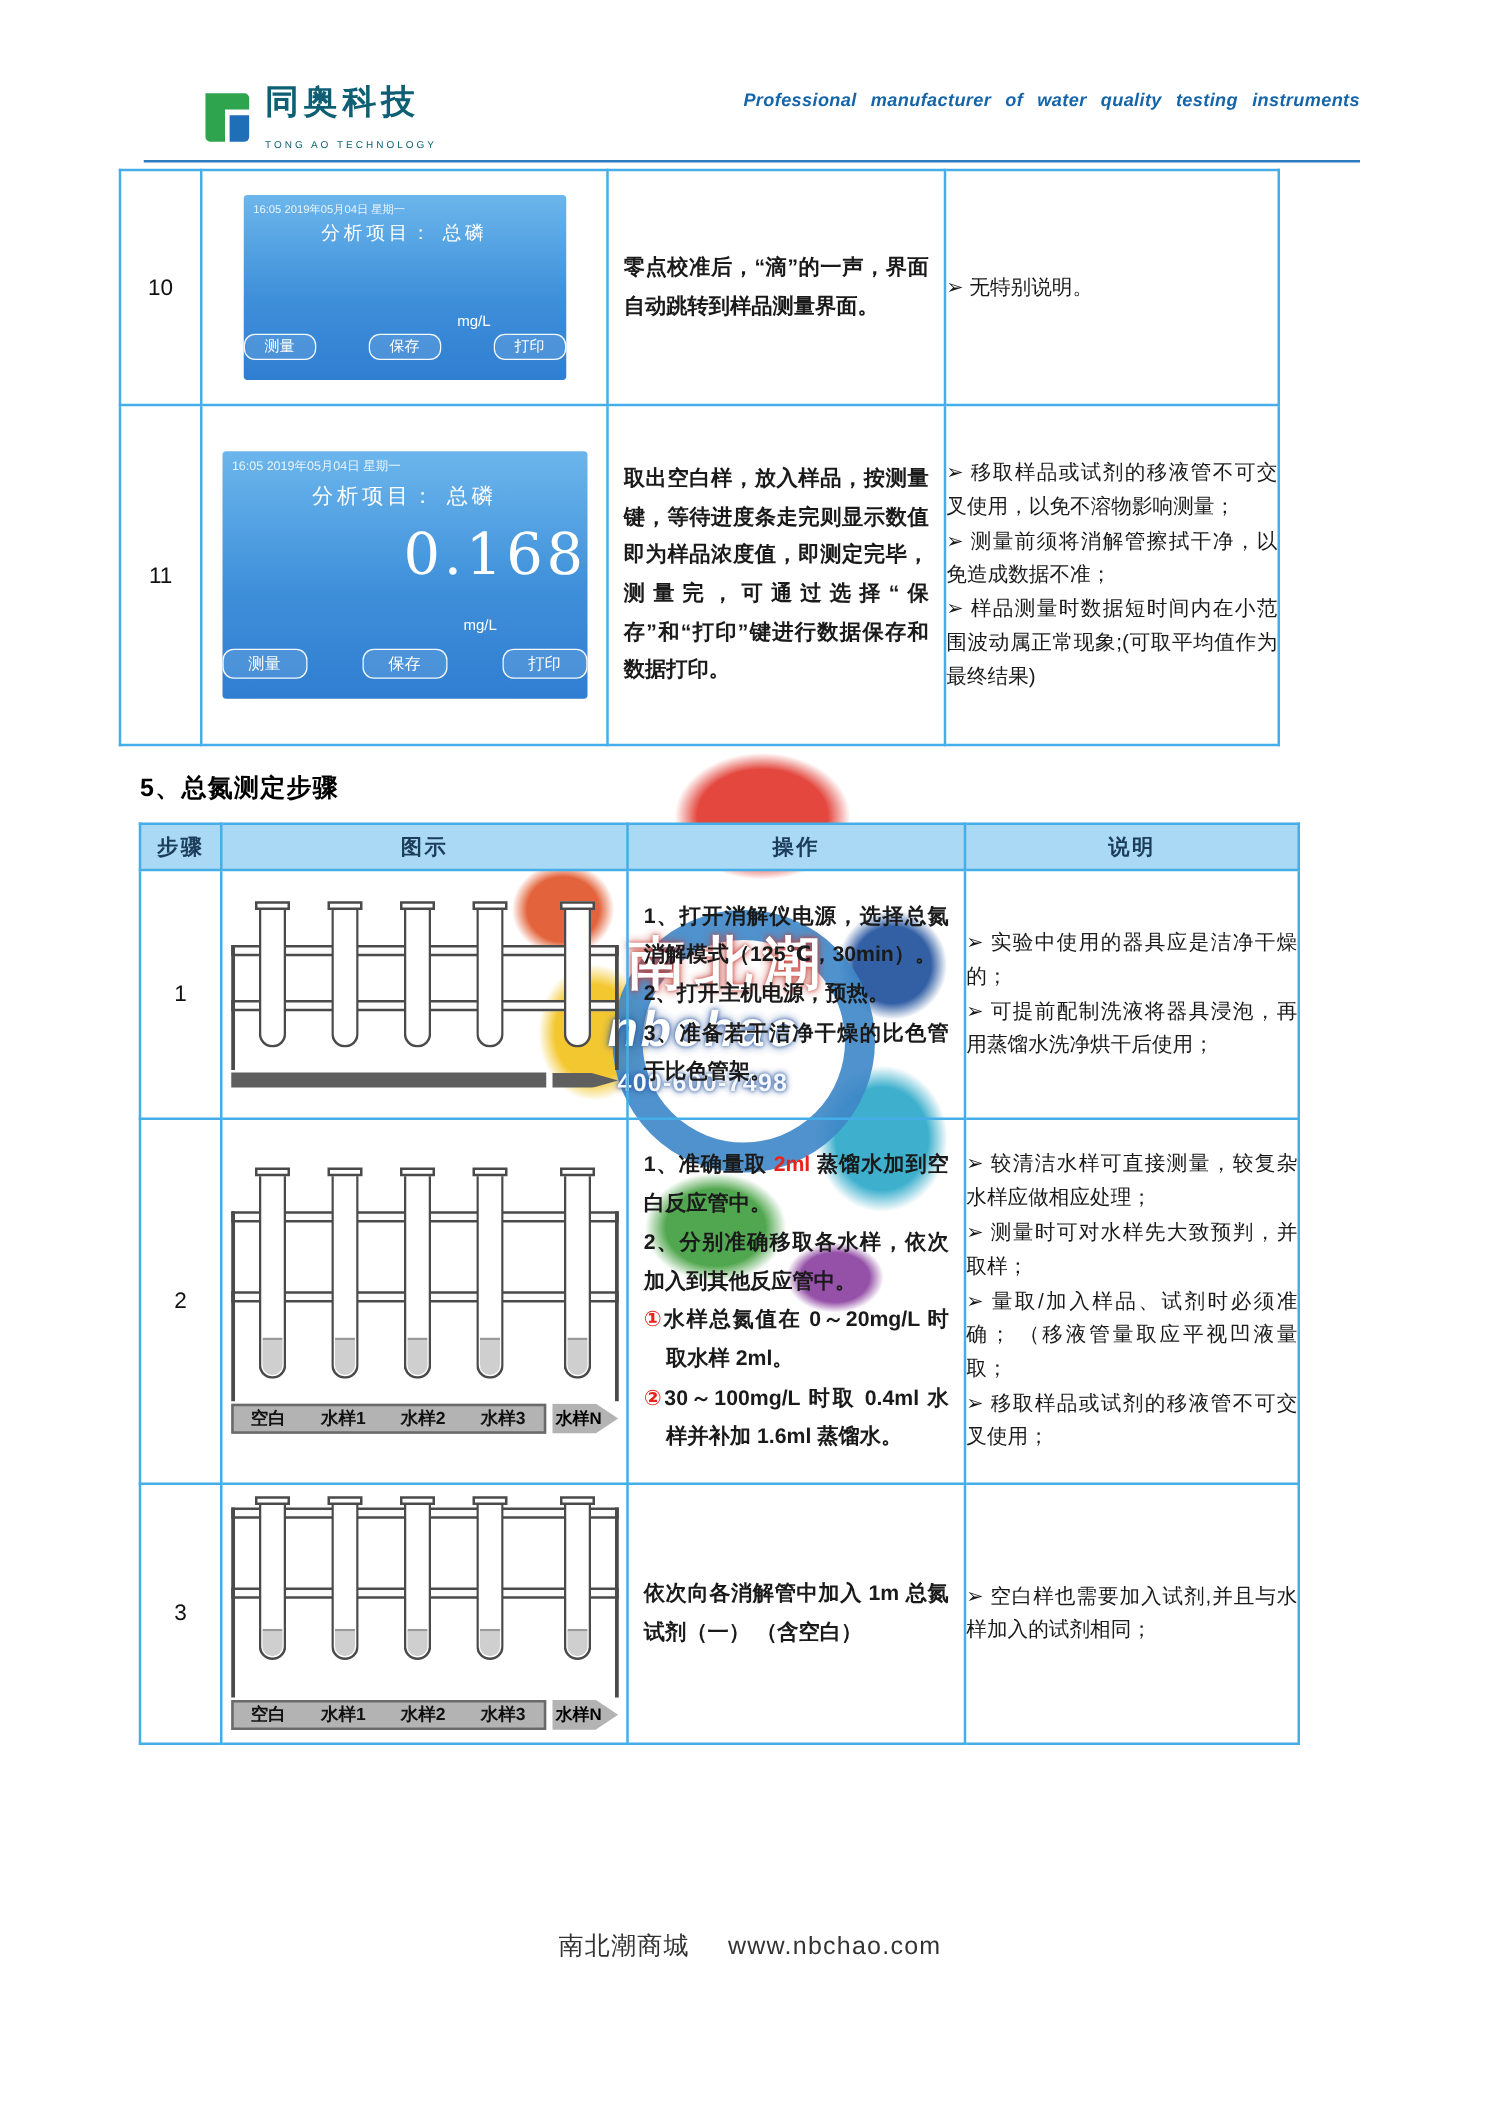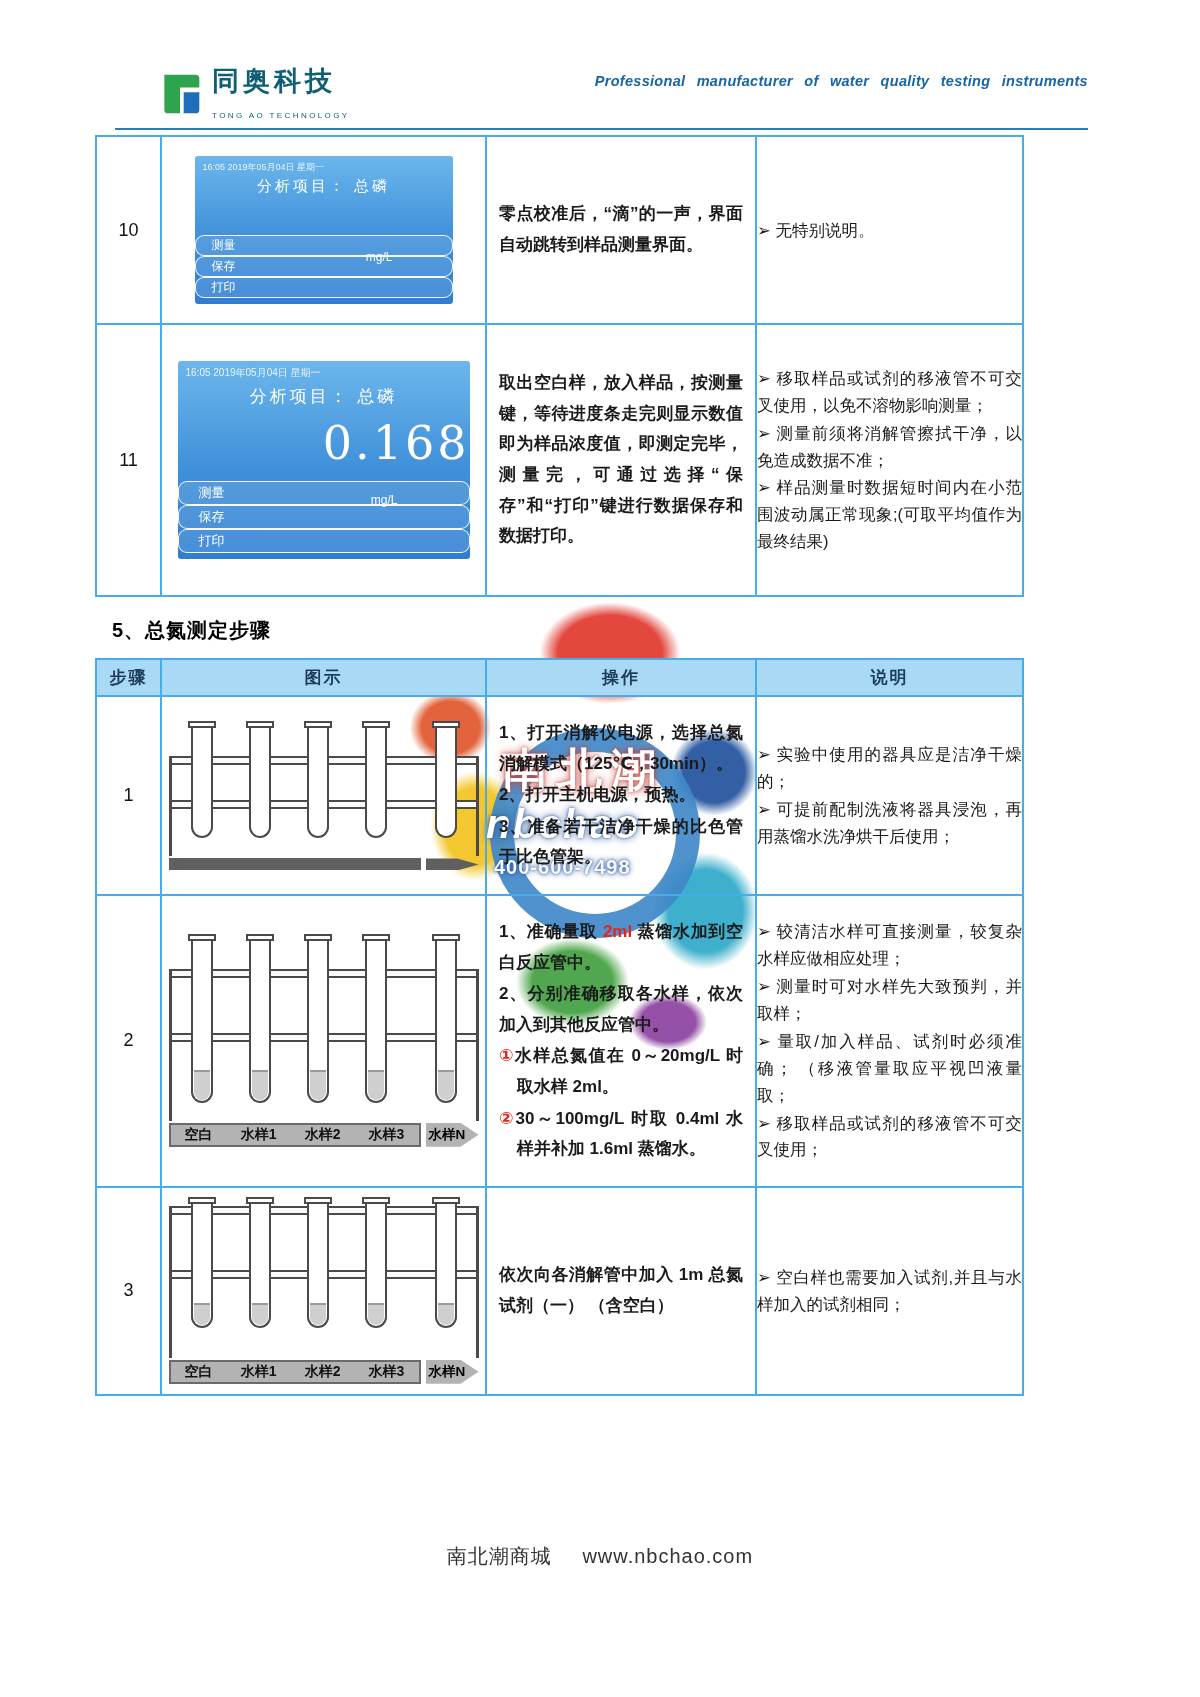--- a/index.html
+++ b/index.html
@@ -36,21 +36,21 @@
   .wm-brand { position:absolute; left:112px; top:152px; font-size:46px; font-weight:bold; color:#fff;
               letter-spacing:8px; text-shadow:0 0 8px rgba(190,40,30,.9),0 0 3px rgba(190,40,30,.9); }
   .wm-name  { position:absolute; left:96px; top:214px; font-size:40px; font-weight:bold; font-style:italic; color:#fff;
               letter-spacing:2px; text-shadow:0 0 8px rgba(20,70,150,.9),0 0 3px rgba(20,70,150,.9); }
   .wm-phone { position:absolute; left:104px; top:268px; font-size:20px; font-weight:bold; color:#f4f9ff;
               letter-spacing:1px; text-shadow:0 0 6px rgba(20,70,150,.95),0 0 3px rgba(20,70,150,.95); }
 
   
   table.grid { position:absolute; left:95px; width:927px; border-collapse:collapse; table-layout:fixed; }
   .t1 { top:135px; }
-  .t2 { top:658px; }
+  .t2 { top:658px;margin-left:16px; }
   .grid td, .grid th { border:2px solid #45aee8; vertical-align:middle; }
   col.c-step  { width:65px; }
   col.c-img   { width:325px; }
   col.c-op    { width:270px; }
   col.c-notes { width:267px; }
   .t2 th { height:37px; background:#a9d9f5; font-size:17px; font-weight:bold; color:#1c3d5a; letter-spacing:2px; }
   tr.r10 { height:188px; }
   tr.r11 { height:272px; }
   tr.s1  { height:174px; }
   tr.s2  { height:288px; }
@@ -73,21 +73,21 @@
   .screen.lg { width:292px; height:198px; }
   .scr-status { font-size:9px; opacity:.85; padding:5px 8px 0; }
   .lg .scr-status { font-size:10px; }
   .scr-title { text-align:center; font-size:15px; letter-spacing:3px; margin-top:3px; }
   .lg .scr-title { font-size:17px; margin-top:5px; }
   .scr-value { text-align:right; font-size:46px; letter-spacing:3px; margin-top:8px;
                font-family:"DejaVu Serif","Liberation Serif",serif; }
   .scr-unit { position:absolute; font-size:12px; }
   .sm .scr-unit { right:60px; top:94px; }
   .lg .scr-unit { right:72px; top:132px; }
-  .scr-btns { position:absolute; left:0; right:0; bottom:6px; display:flex; justify-content:center;flex-direction:column; }
+  .scr-btns { position:absolute; left:0; right:0; bottom:16px; display:flex; justify-content:space-between; }
   .scr-btn { border:1px solid rgba(255,255,255,.95); border-radius:9px; padding:1px 16px;
              font-size:12px; background:rgba(255,255,255,.12); white-space:nowrap; }
   .lg .scr-btn { padding:2px 20px; font-size:13px; }
 
   
   .rack { position:relative; display:inline-block; vertical-align:middle; width:310px; text-align:left; }
   .rack.r1 { height:150px; }
   .rack.r2 { height:212px; }
   .rack.r3 { height:186px; }
   .rail { position:absolute; left:0; width:310px; height:9px; background:#fbfbfb; border:2px solid #4a4a4a; }

